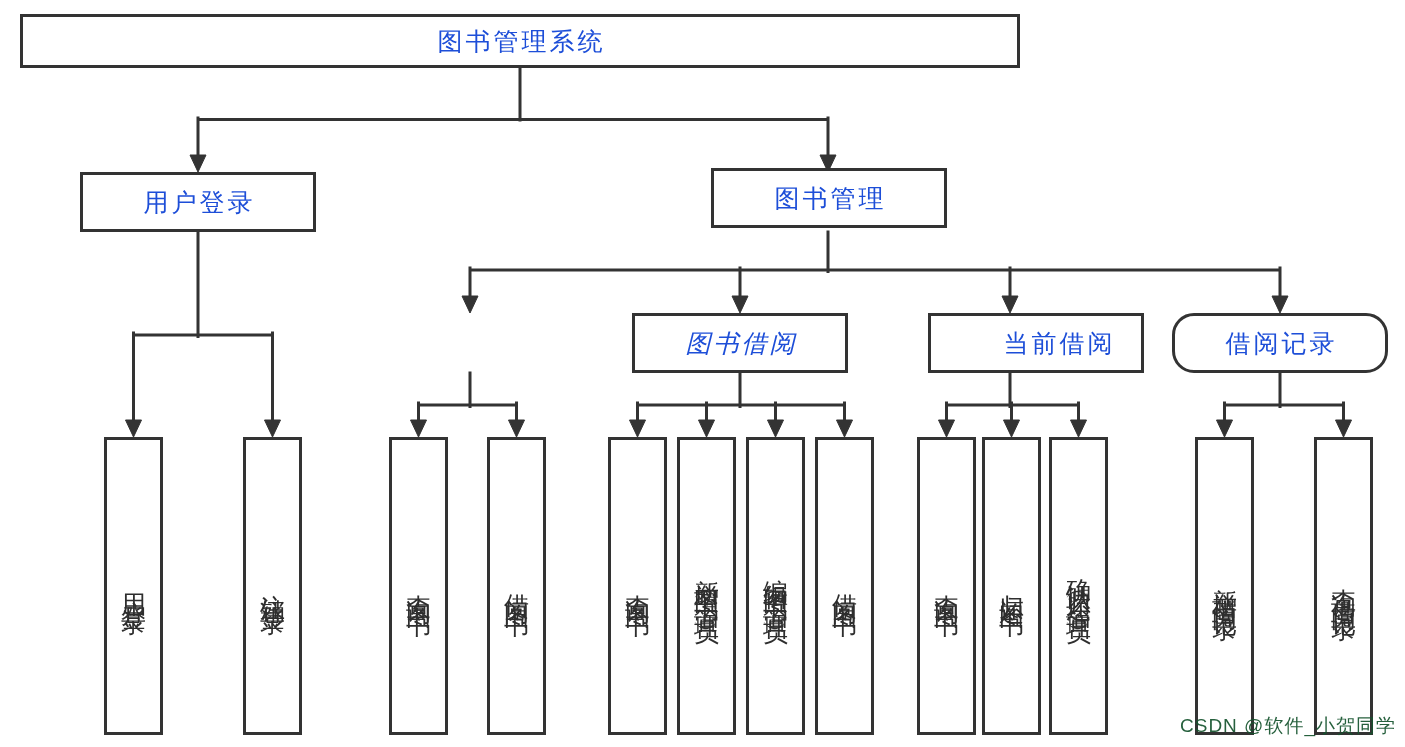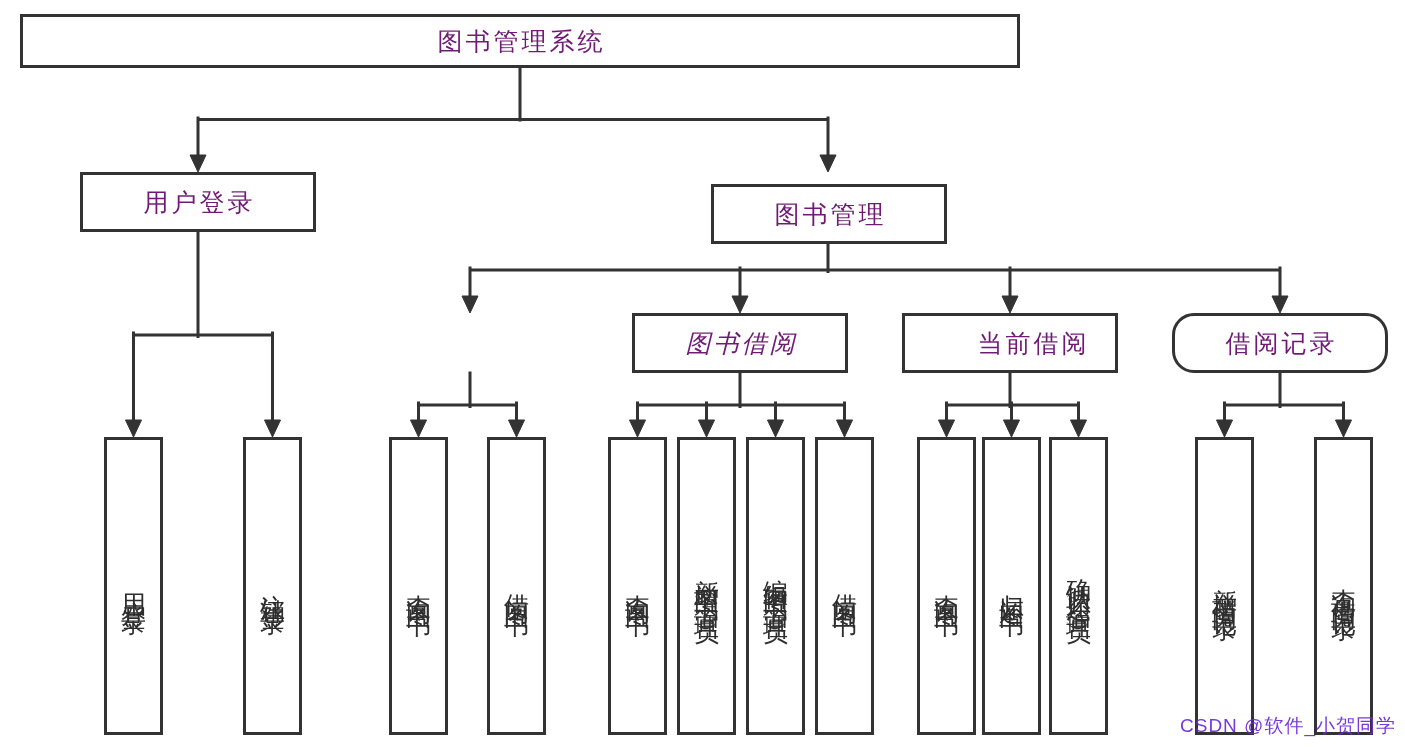--- a/index.html
+++ b/index.html
@@ -21,21 +21,21 @@
   .node {
     position: absolute;
     box-sizing: border-box;
     border: 3px solid #333333;
     background: #ffffff;
     display: flex;
     align-items: center;
     justify-content: center;
     font-size: 25px;
     letter-spacing: 3px;
-    color: #701a75;
+    color: #1d4ed8;
     text-indent: 3px; 
     z-index: 2;
   }
   .leaf {
     position: absolute;
     box-sizing: border-box;
     border: 3px solid #333333;
     background: #ffffff;
     display: flex;
     align-items: center;
@@ -50,37 +50,37 @@
     text-orientation: mixed;
     font-size: 25px;
     letter-spacing: 6px;
     color: #2e2e2e;
     line-height: 1;
     white-space: nowrap;
   }
   
   .n-root  { left: 20px;   top: 14px;  width: 1000px; height: 54px; }
   .n-login { left: 80px;   top: 172px; width: 236px;  height: 60px; }
-  .n-mgmt  { left: 711px;  top: 184px; width: 236px;  height: 60px; }
+  .n-mgmt  { left: 711px;  top: 168px; width: 236px;  height: 60px; }
   .n-c1 { left: 362px;  top: 313px; width: 216px; height: 60px; }
   .n-c2 { left: 632px;  top: 313px; width: 216px; height: 60px; font-style: italic; }
-  .n-c3 { left: 902px;  top: 313px; width: 216px; height: 60px; padding-left: 44px; }
+  .n-c3 { left: 928px;  top: 313px; width: 216px; height: 60px; padding-left: 44px; }
   .n-c4 { left: 1172px; top: 313px; width: 216px; height: 60px; border-radius: 22px; }
   
   .l-a1 { left: 104px; }  .l-a2 { left: 243px; }
   .l-b1 { left: 389px; }  .l-b2 { left: 487px; }
   .l-c1 { left: 608px; }  .l-c2 { left: 677px; }  .l-c3 { left: 746px; }  .l-c4 { left: 815px; }
   .l-d1 { left: 917px; }  .l-d2 { left: 982px; }  .l-d3 { left: 1049px; }
   .l-e1 { left: 1195px; } .l-e2 { left: 1314px; }
   #watermark {
     position: absolute;
     left: 1180px;
     top: 713px;
     font-size: 19px;
-    color: #6d28d9;
+    color: #14532d;
     letter-spacing: 1px;
     z-index: 5;
     opacity: 0.92;
     white-space: nowrap;
   }
 </style>
 </head>
 <body>
 
 <div id="stage">

